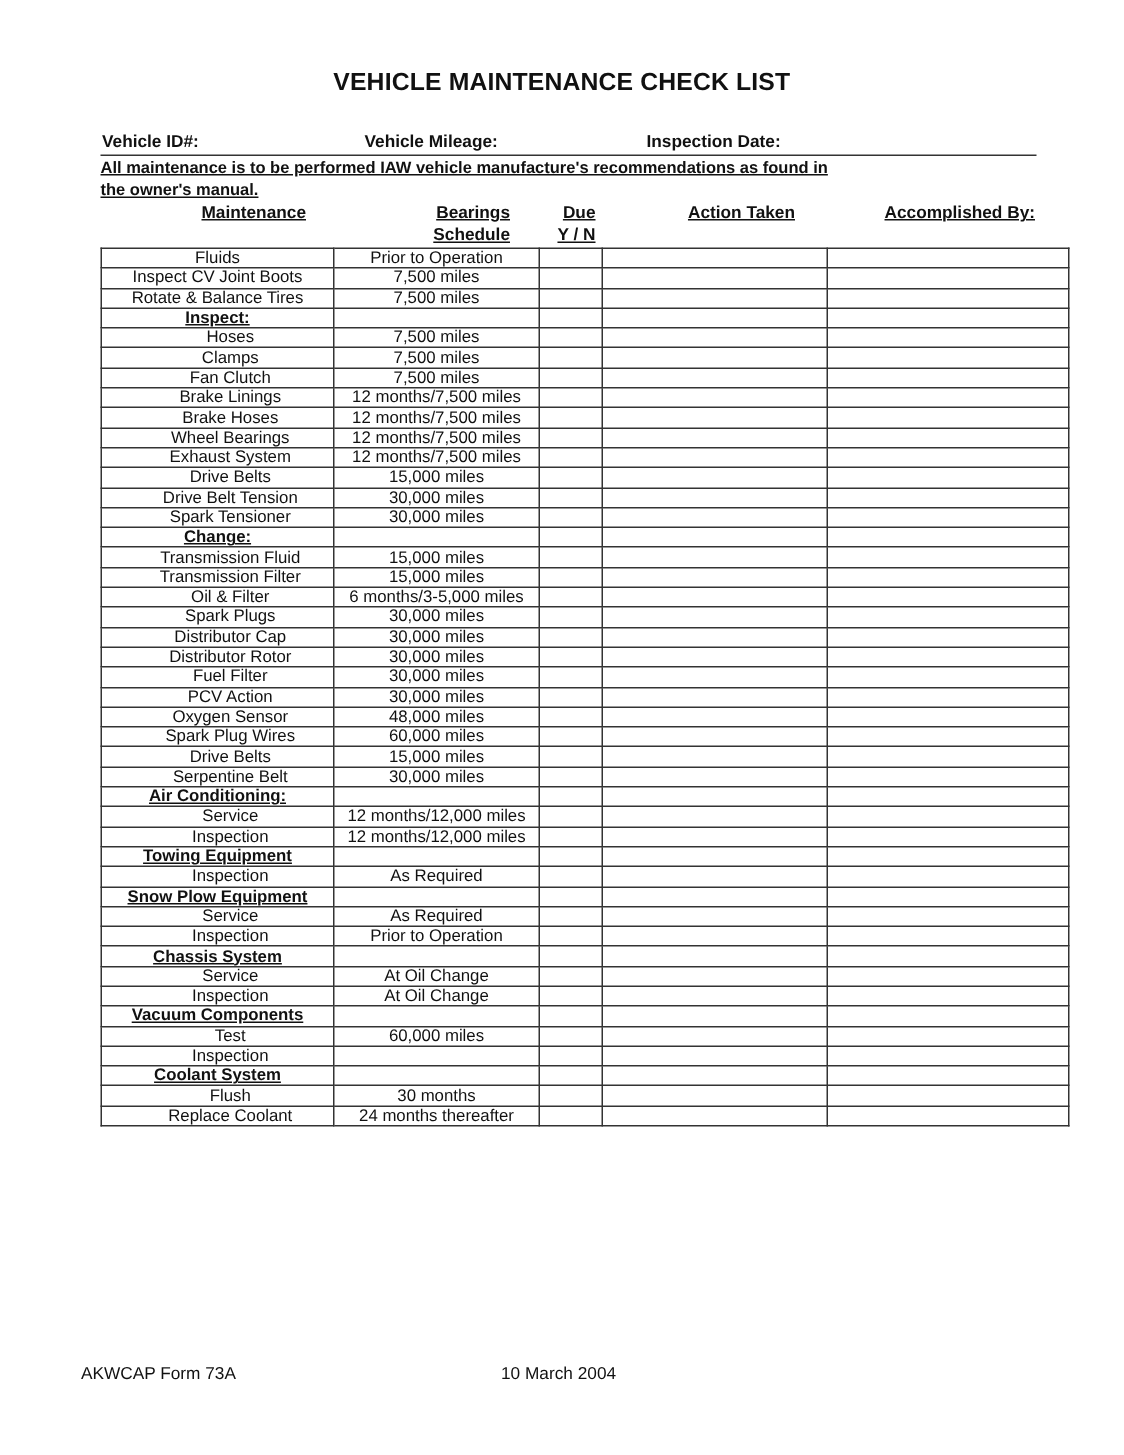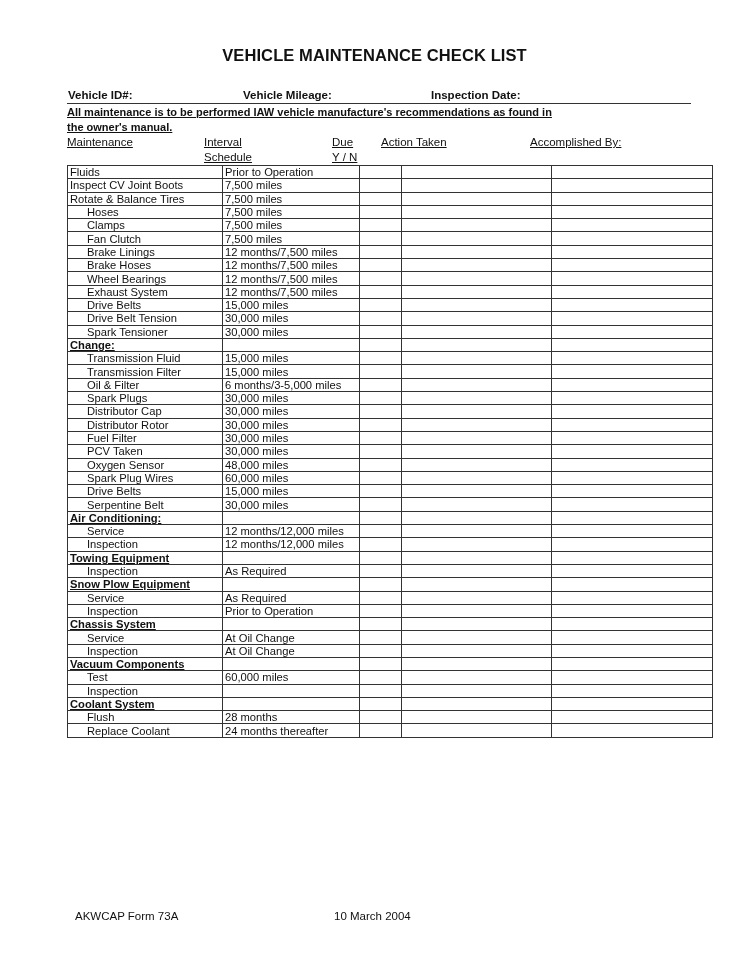--- a/index.html
+++ b/index.html
@@ -1,25 +1,25 @@
 <!DOCTYPE html>
 <html><head>
 <meta charset="utf-8">
 <style>
   html, body { margin:0; padding:0; background:#fff; }
   body { width:749px; height:970px; position:relative; font-family:"Liberation Sans", sans-serif; color:#111; overflow:hidden; }
   .title { position:absolute; top:46px; left:0; width:749px; text-align:center; font-size:16.5px; font-weight:bold; letter-spacing:0.1px; }
   .hdr-line { position:absolute; top:89px; left:67px; width:624px; font-size:11.5px; font-weight:bold; height:14px; border-bottom:1.5px solid #333; }
   .hdr-line span { position:absolute; top:0; white-space:nowrap; }
   .note { position:absolute; left:67px; width:620px; font-size:11px; font-weight:bold; white-space:nowrap;text-decoration:underline; }
-  .colhead { position:absolute; font-size:11.5px; font-weight:normal; text-decoration:underline; text-align:left; line-height:15px; white-space:nowrap; }
+  .colhead { position:absolute; font-size:11.5px; font-weight:bold; text-decoration:underline; text-align:right; line-height:15px; white-space:nowrap; }
   table { position:absolute; top:165px; left:67px; border-collapse:collapse; table-layout:fixed; }
   td { border:1.5px solid #333; height:12.3px; padding:0 2px; font-size:11.2px; line-height:12px; white-space:nowrap; overflow:hidden; }
-  td.c1 { width:133px; }
-  td.c2 { width:132px; }
+  td.c1 { width:133px;text-align:center; }
+  td.c2 { width:132px; text-align:center; }
   td.c3 { width:37px; }
   td.c4 { width:145px; }
   td.c5 { width:156px; }
   td.section { font-weight:bold; text-decoration:underline; }
   td.sub { padding-left:19px; }
   .footer { position:absolute; top:910px; font-size:11.5px; white-space:nowrap; }
 </style>
 </head>
 <body>
 
@@ -29,24 +29,24 @@
   <span style="left:1px">Vehicle ID#:</span>
   <span style="left:176px">Vehicle Mileage:</span>
   <span style="left:364px">Inspection Date:</span>
 </div>
 
 <div class="note" style="top:106px">All maintenance is to be performed IAW vehicle manufacture's recommendations as found in</div>
 <div class="note" style="top:121px">the owner's manual.</div>
 
 <div class="colhead" style="top:135px;left:67px;width:137px">Maintenance</div>
 <div class="colhead" style="top:135px;left:204px;width:136px">
-  <div>Interval</div>
+  <div>Bearings</div>
   <div>Schedule</div>
 </div>
-<div class="colhead" style="top:135px;left:332px;width:41px">
+<div class="colhead" style="top:135px;left:356px;width:41px">
   <div>Due</div>
   <div>Y / N</div>
 </div>
 <div class="colhead" style="top:135px;left:381px;width:149px">Action Taken</div>
 <div class="colhead" style="top:135px;left:530px;width:160px">Accomplished By:</div>
 
 <table>
   <tbody id="tbody">
       <tr>
         <td class="c1">Fluids</td>
@@ -63,20 +63,27 @@
         <td class="c5"></td>
       </tr>
       <tr>
         <td class="c1">Rotate &amp; Balance Tires</td>
         <td class="c2">7,500 miles</td>
         <td class="c3"></td>
         <td class="c4"></td>
         <td class="c5"></td>
       </tr>
       <tr>
+        <td class="c1 section">Inspect:</td>
+        <td class="c2"></td>
+        <td class="c3"></td>
+        <td class="c4"></td>
+        <td class="c5"></td>
+      </tr>
+      <tr>
         <td class="c1 sub">Hoses</td>
         <td class="c2">7,500 miles</td>
         <td class="c3"></td>
         <td class="c4"></td>
         <td class="c5"></td>
       </tr>
       <tr>
         <td class="c1 sub">Clamps</td>
         <td class="c2">7,500 miles</td>
         <td class="c3"></td>
@@ -189,21 +196,21 @@
         <td class="c5"></td>
       </tr>
       <tr>
         <td class="c1 sub">Fuel Filter</td>
         <td class="c2">30,000 miles</td>
         <td class="c3"></td>
         <td class="c4"></td>
         <td class="c5"></td>
       </tr>
       <tr>
-        <td class="c1 sub">PCV Taken</td>
+        <td class="c1 sub">PCV Action</td>
         <td class="c2">30,000 miles</td>
         <td class="c3"></td>
         <td class="c4"></td>
         <td class="c5"></td>
       </tr>
       <tr>
         <td class="c1 sub">Oxygen Sensor</td>
         <td class="c2">48,000 miles</td>
         <td class="c3"></td>
         <td class="c4"></td>
@@ -330,29 +337,29 @@
       </tr>
       <tr>
         <td class="c1 section">Coolant System</td>
         <td class="c2"></td>
         <td class="c3"></td>
         <td class="c4"></td>
         <td class="c5"></td>
       </tr>
       <tr>
         <td class="c1 sub">Flush</td>
-        <td class="c2">28 months</td>
+        <td class="c2">30 months</td>
         <td class="c3"></td>
         <td class="c4"></td>
         <td class="c5"></td>
       </tr>
       <tr>
         <td class="c1 sub">Replace Coolant</td>
         <td class="c2">24 months thereafter</td>
         <td class="c3"></td>
         <td class="c4"></td>
         <td class="c5"></td>
       </tr>
     </tbody>
 </table>
 
-<div class="footer" style="left:75px">AKWCAP Form 73A</div>
+<div class="footer" style="left:54px">AKWCAP Form 73A</div>
 <div class="footer" style="left:334px">10 March 2004</div>
 
 </body></html>

